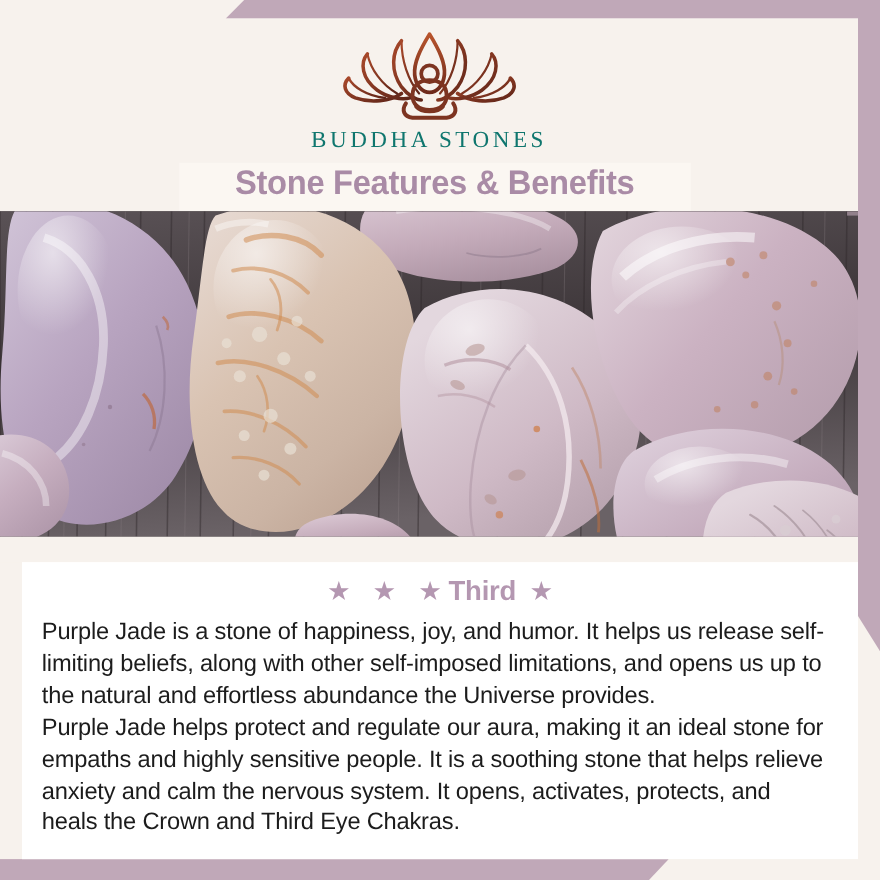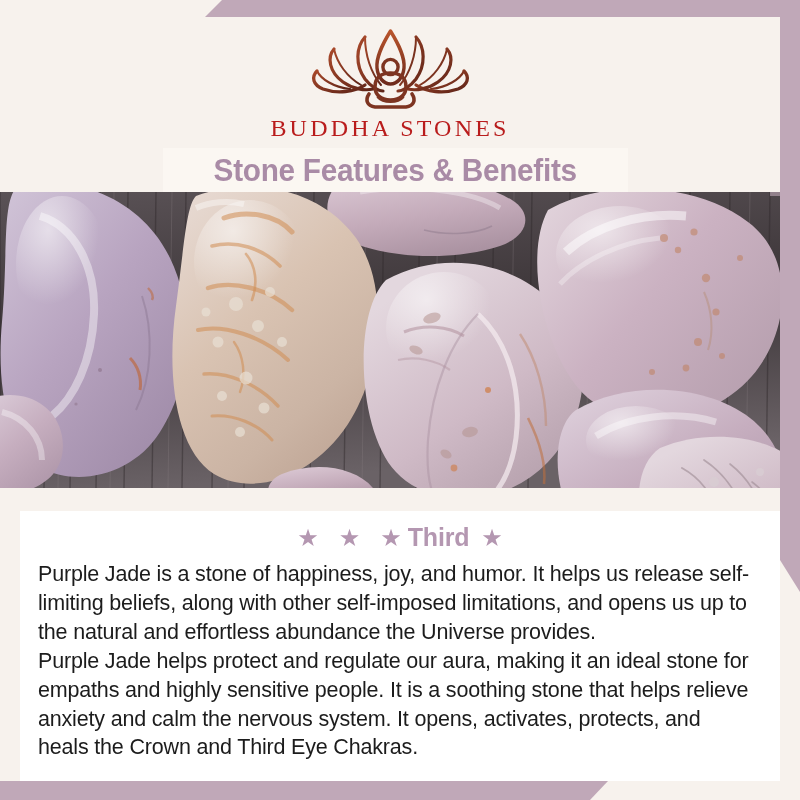--- a/index.html
+++ b/index.html
@@ -40,29 +40,29 @@
 
   
   #brand-header {
     position:absolute; left:0; top:0; width:780px; height:129px;
     display:flex; flex-direction:column; align-items:center; justify-content:flex-start;
     padding-top:10px;
   }
   #lotus-logo { width:175px; height:83px; display:block; }
   #brand-name {
     font-family:"Liberation Serif", serif;
-    font-size:24px; letter-spacing:3.2px; color:#b91c1c;
+    font-size:21px; letter-spacing:3.2px; color:#0f766e;
     margin-top:5px; white-space:nowrap;
   }
 
   
   #title-banner {
     position:absolute; left:163px; top:131px; width:465px; height:45px;
     background:#fbf7f2;
-    display:flex; align-items:center; justify-content:center;
+    display:flex; align-items:flex-start; justify-content:center;
   }
   #title-text {
     font-size:31px; font-weight:bold; color:#a98ba6;
     letter-spacing:-0.3px; white-space:nowrap;
     transform:scaleX(0.96); transform-origin:center;
   }
 
   
   #hero-photo {
     position:absolute; left:0; top:175px; width:780px; height:296px;

